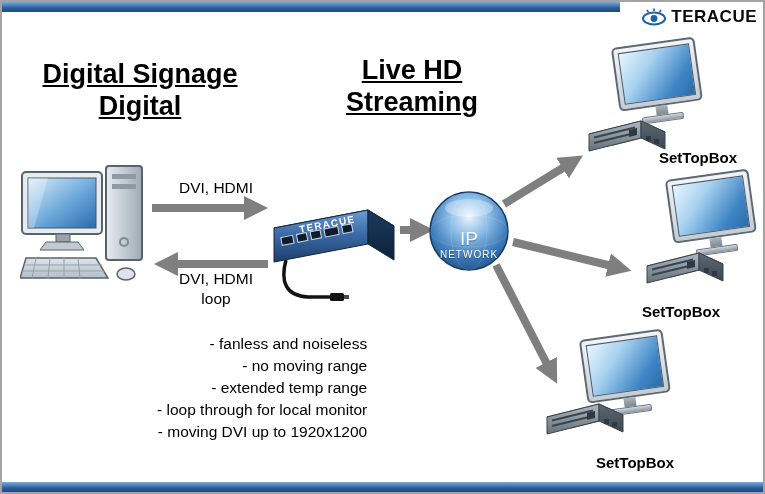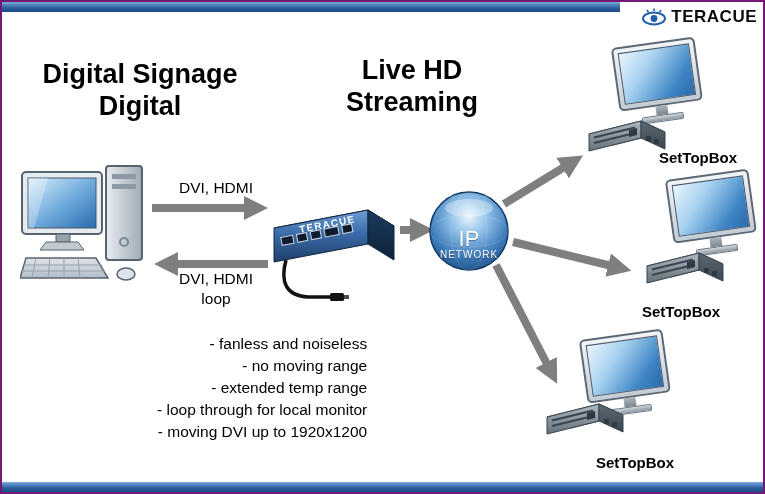--- a/index.html
+++ b/index.html
@@ -1,45 +1,45 @@
 <!DOCTYPE html>
 <html><head>
 <meta charset="utf-8">
 <style>
   html,body { margin:0; padding:0; background:#fff; }
   .canvas {
     position:relative; width:765px; height:494px; box-sizing:border-box;
-    border:2px solid #701a75; background:#fff; overflow:hidden;
+    border:2px solid #a3a3a3; background:#fff; overflow:hidden;
     font-family:"Liberation Sans", sans-serif; color:#000;
   }
   .top-bar {
     position:absolute; left:0; top:0; width:618px; height:10px;
     background:linear-gradient(180deg,#7caade 0%, #2a5d9c 60%, #1c4a85 100%);
   }
   .bottom-bar {
     position:absolute; left:0; bottom:0; width:100%; height:10px;
     background:linear-gradient(180deg,#7caade 0%, #2a5d9c 60%, #1c4a85 100%);
   }
   .logo { position:absolute; top:5px; right:6px; display:flex; align-items:center; gap:4px; }
   .logo-text { font-size:17px; font-weight:bold; letter-spacing:0.5px; color:#0a0a0a; }
-  .title { position:absolute; font-size:27px; font-weight:bold; line-height:32px; text-align:center; }
+  .title { position:absolute; font-size:27px; font-weight:bold; line-height:32px; text-align:center;text-decoration:underline; }
   .title-left  { left:18px;  top:56px; width:240px; }
   .title-center{ left:298px; top:52px; width:224px; }
   .lbl { position:absolute; font-size:15.5px; text-align:center; }
   .in-label   { left:158px; top:177px; width:112px; }
   .loop-label { left:158px; top:267px; width:112px; line-height:20px; }
   .features { position:absolute; left:155px; top:331px; font-size:15.5px; line-height:22px;text-align:right; }
   .arrows, .computer, .encoder, .stb { position:absolute; }
   .ip-sphere { position:absolute; left:427px; top:189px; width:80px; height:80px; }
   .ip-text {
     position:absolute; left:0; top:0; width:80px; height:80px;
     display:flex; flex-direction:column; align-items:center; justify-content:center;
     color:#fff; text-shadow:0 1px 1px rgba(0,0,0,0.35); pointer-events:none;
   }
-  .ip-line1 { font-size:22px; line-height:20px;margin-top:28px; }
+  .ip-line1 { font-size:19px; line-height:20px;margin-top:28px; }
   .ip-line2 { font-size:10px; letter-spacing:1px; line-height:12px; }
   .monitor { position:absolute; width:84px; }
   .mframe {
     width:84px; height:64px; box-sizing:border-box;
     background:linear-gradient(#f2f5f7,#c3ccd4); border:2px solid #5c6873;
     border-radius:5px; padding:4px;
   }
   .mscreen {
     width:100%; height:100%; box-sizing:border-box; border:1px solid #48586a;
     background:linear-gradient(130deg,#eaf5fd 0%, #a8d2f0 35%, #3f86c6 75%, #2a6aa8 100%);

